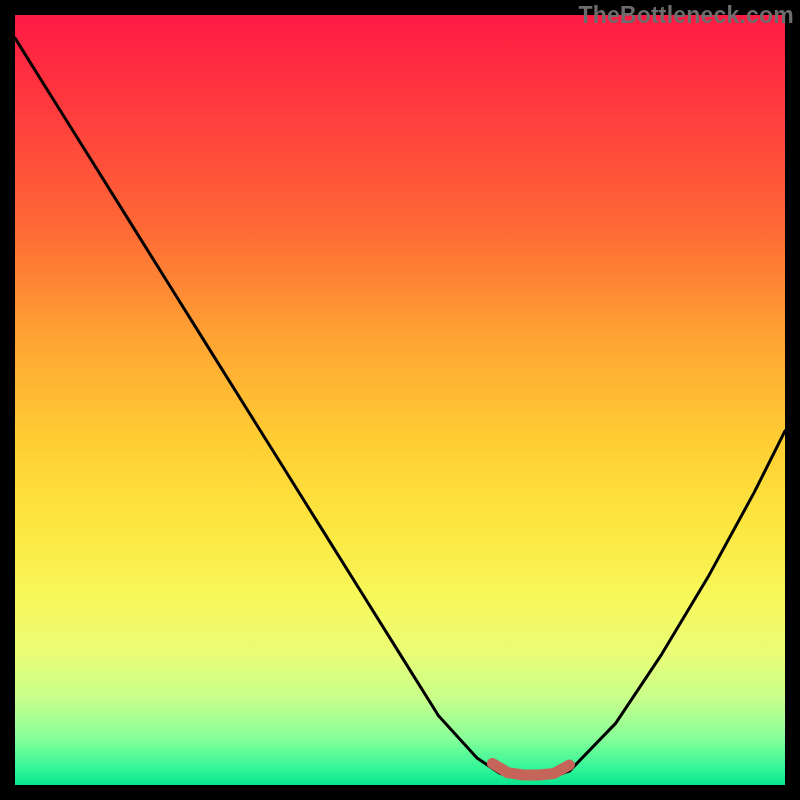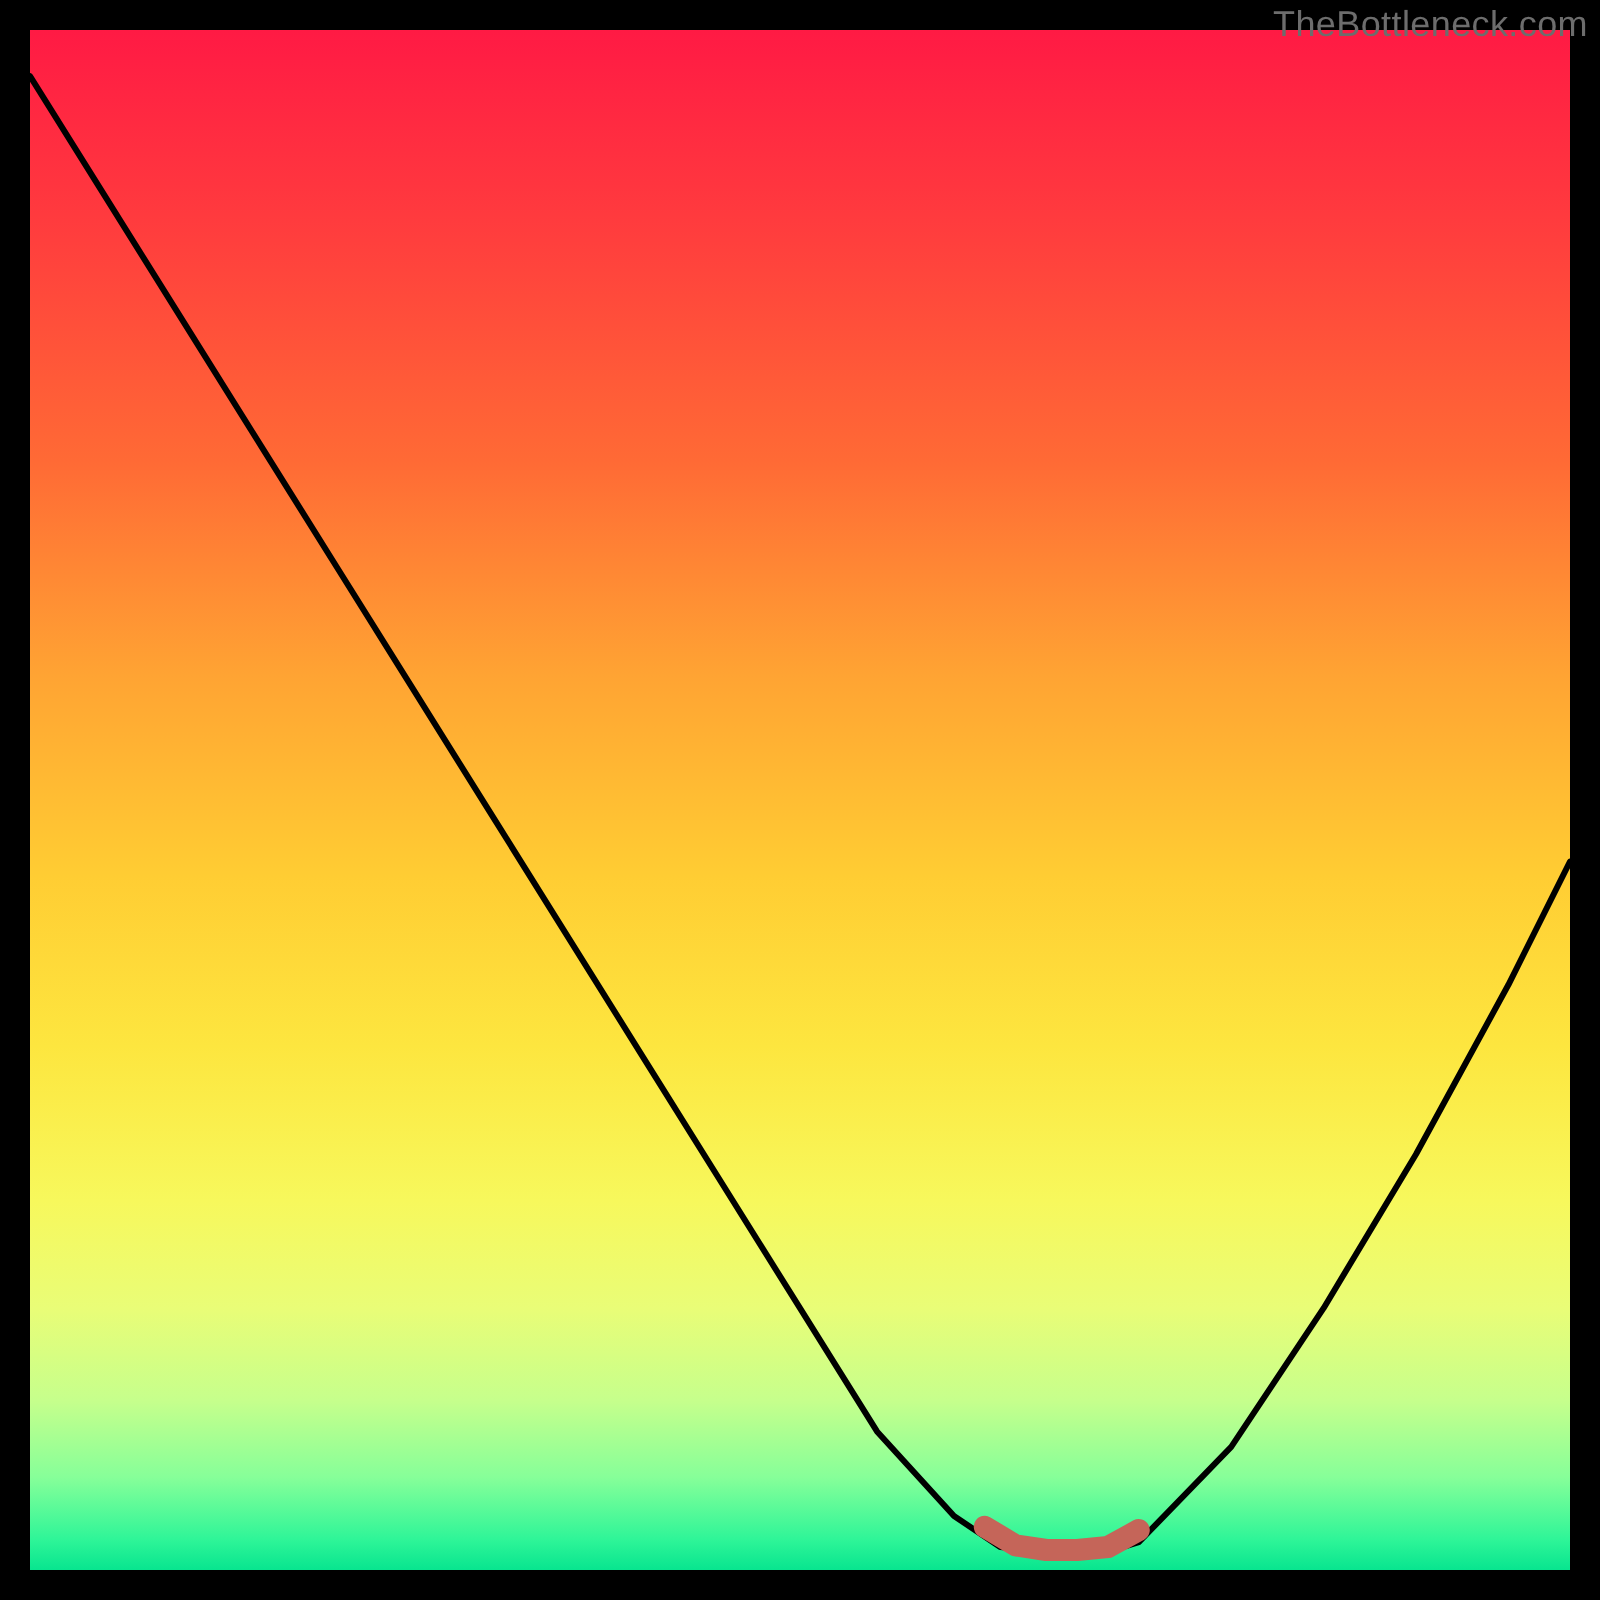--- a/index.html
+++ b/index.html
@@ -37,24 +37,25 @@
       #86ff99 94%,
       #2ff598 98%,
       #08e58f 100%
     );
   }
   .watermark {
     position: absolute;
     top: 2px;
     right: 6px;
     font-family: Arial, Helvetica, sans-serif;
-    font-size: 18px;
+    font-size: 23px;
     color: #6d6d6d;
     letter-spacing: 0.2px;
     user-select: none;
+    font-weight: bold;
   }
   svg {
     position: absolute;
     left: 0;
     top: 0;
   }
 </style>
 </head>
 <body>
 

